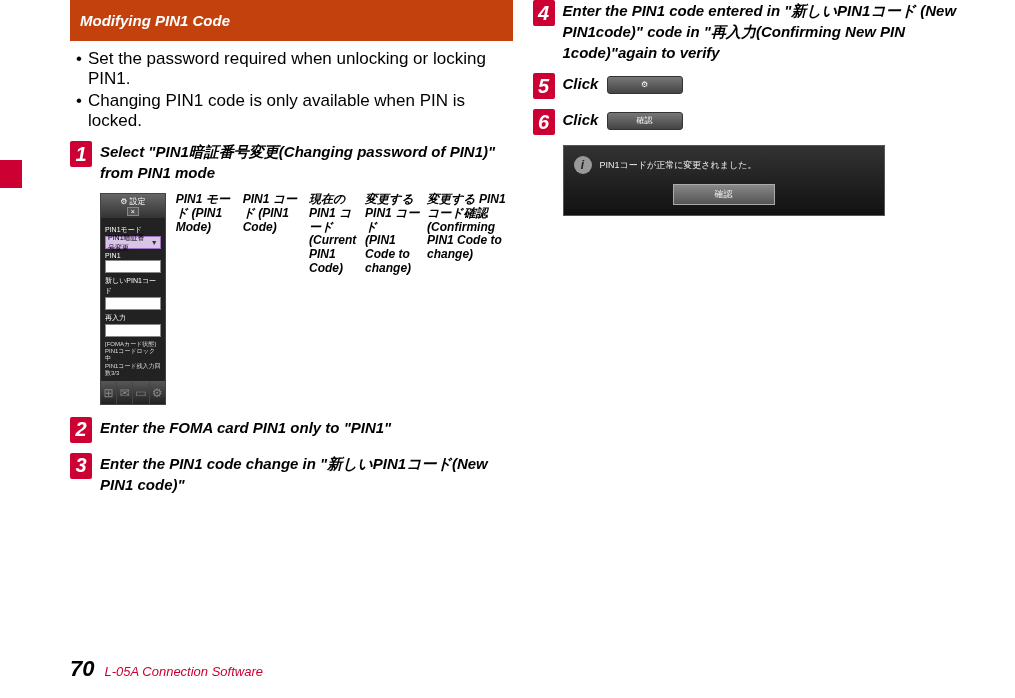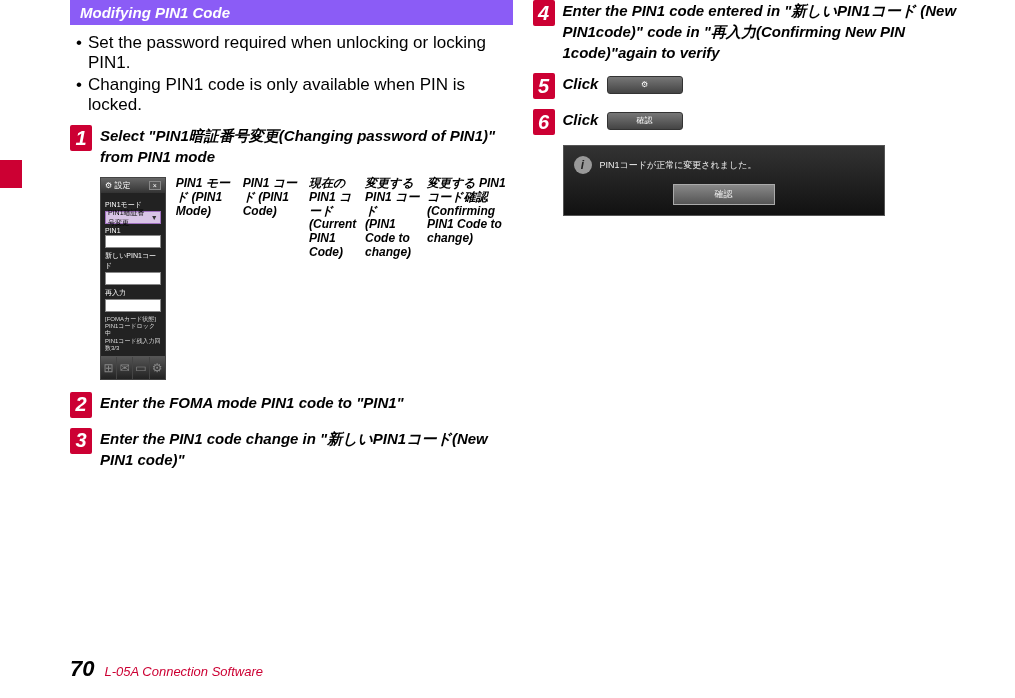--- a/index.html
+++ b/index.html
@@ -15,23 +15,23 @@
   .page {
     display: flex;
     padding: 0 40px 0 70px;
     gap: 20px;
   }
   .col {
     flex: 1;
     min-width: 0;
   }
   .section-header {
-    background: #8b5cf6;
-    color: #fff;
-    padding: 4px 10px;
+    background: #c2410c;
+    color: #fff;
+    padding: 12px 10px;
     font-weight: bold;
     font-style: italic;
     font-size: 15px;
     margin-bottom: 8px;
   }
   .bullets {
     font-size: 17px;
     margin: 0 0 10px 0;
     padding-left: 18px;
   }
@@ -84,20 +84,21 @@
     border: 1px solid #444;
     color: #fff;
     font-size: 8px;
   }
   .phone-title {
     background: linear-gradient(#666,#333);
     padding: 2px 4px;
     display: flex;
     justify-content: space-between;
     align-items: center;
+    flex-direction: column;
   }
   .phone-title .x {
     background: #555;
     padding: 0 3px;
     border: 1px solid #888;
     font-size: 7px;
   }
   .phone-body {
     padding: 4px;
   }
@@ -304,21 +305,21 @@
         </div>
         <div class="group">
           <div>変更する PIN1 コード確認</div>
           <div class="sub">(Confirming PIN1 Code to change)</div>
         </div>
       </div>
     </div>
 
     <div class="step">
       <div class="step-num">2</div>
-      <div class="step-text">Enter the FOMA mode PIN1 code to "PIN1"</div>
+      <div class="step-text">Enter the FOMA card PIN1 only to "PIN1"</div>
     </div>
 
     <div class="step">
       <div class="step-num">3</div>
       <div class="step-text">Enter the PIN1 code change in "新しいPIN1コード(New PIN1 code)"</div>
     </div>
 
   </div>
 
   <div class="col">

